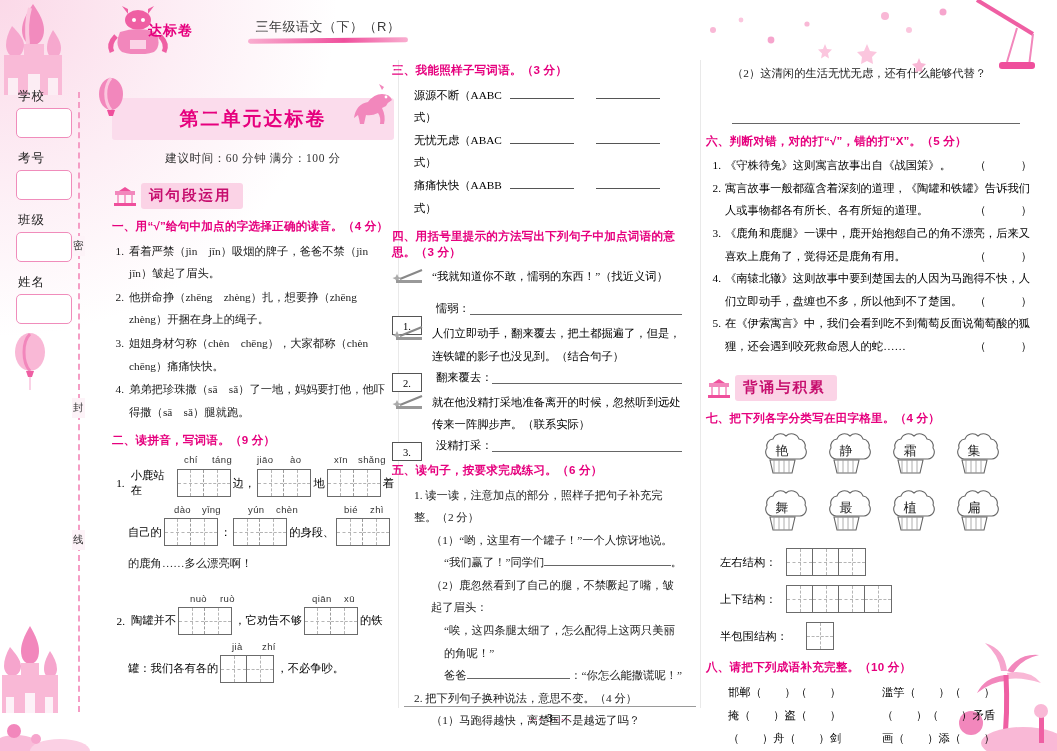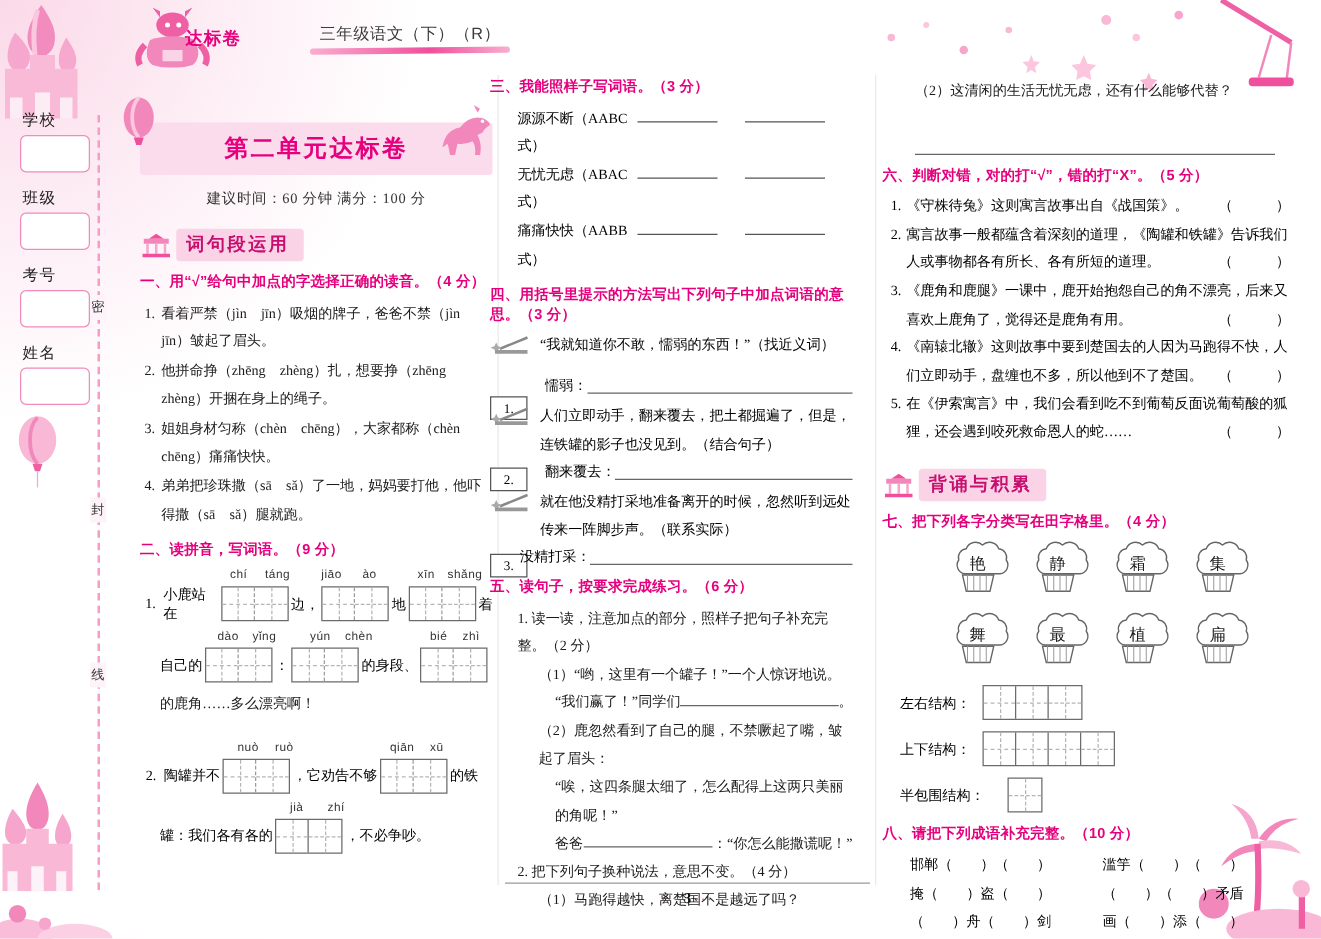--- a/index.html
+++ b/index.html
@@ -274,25 +274,25 @@
     <div class="txt">三年级语文（下）（R）</div>
     <div class="rule"></div>
   </div>
 
   <div class="seal-col">
     <div>
       <div class="field-label">学校</div>
       <div class="field-box"></div>
     </div>
     <div>
+      <div class="field-label">考号</div>
+      <div class="field-box"></div>
+    </div>
+    <div>
       <div class="field-label">班级</div>
-      <div class="field-box"></div>
-    </div>
-    <div>
-      <div class="field-label">考号</div>
       <div class="field-box"></div>
     </div>
     <div>
       <div class="field-label">姓名</div>
       <div class="field-box"></div>
     </div>
   </div>
   <div class="dash-line"></div>
   <div class="seal-char" style="top:236px">密</div>
   <div class="seal-char" style="top:398px">封</div>
@@ -498,21 +498,21 @@
       <div class="note-ico">
         <svg viewBox="0 0 36 34" width="36" height="34">
           <path d="M8 14 L30 5" stroke="#888" stroke-width="2" fill="none"></path>
           <path d="M5 9 l1.5 3 3 1 -3 1.5 -1.5 3 -1.5 -3 -3 -1.5 3 -1z" fill="#aaa"></path>
           <rect x="4" y="15" width="26" height="3" fill="#999"></rect>
         </svg>
         <div class="numbox">3.</div>
       </div>
       <div class="note-body">就在他没精打采地准备离开的时候，忽然听到远处传来一阵脚步声。（联系实际）</div>
     </div>
-    <div class="answer-line" style="padding-left:24px">
+    <div class="answer-line" style="padding-left:44px">
       <span class="lbl">没精打采：</span>
       <span class="ln"></span>
     </div>
 
     <div class="q-head">五、读句子，按要求完成练习。（6 分）</div>
     <div class="sub">1. 读一读，注意加点的部分，照样子把句子补充完整。（2 分）</div>
     <div class="indent">（1）“哟，这里有一个罐子！”一个人惊讶地说。</div>
     <div class="indent" style="display:flex;align-items:baseline;padding-left:52px">
       <span>“我们赢了！”同学们</span>
       <span style="flex:1;border-bottom:1px solid #666;height:13px"></span>

